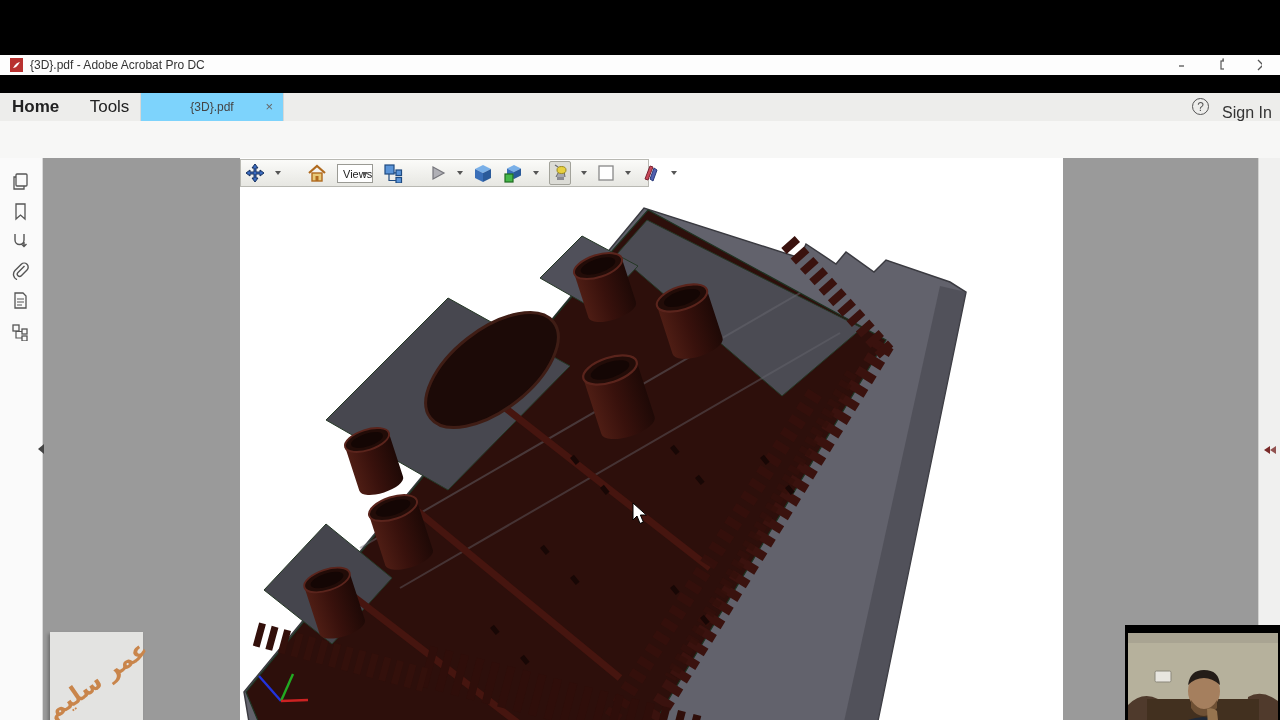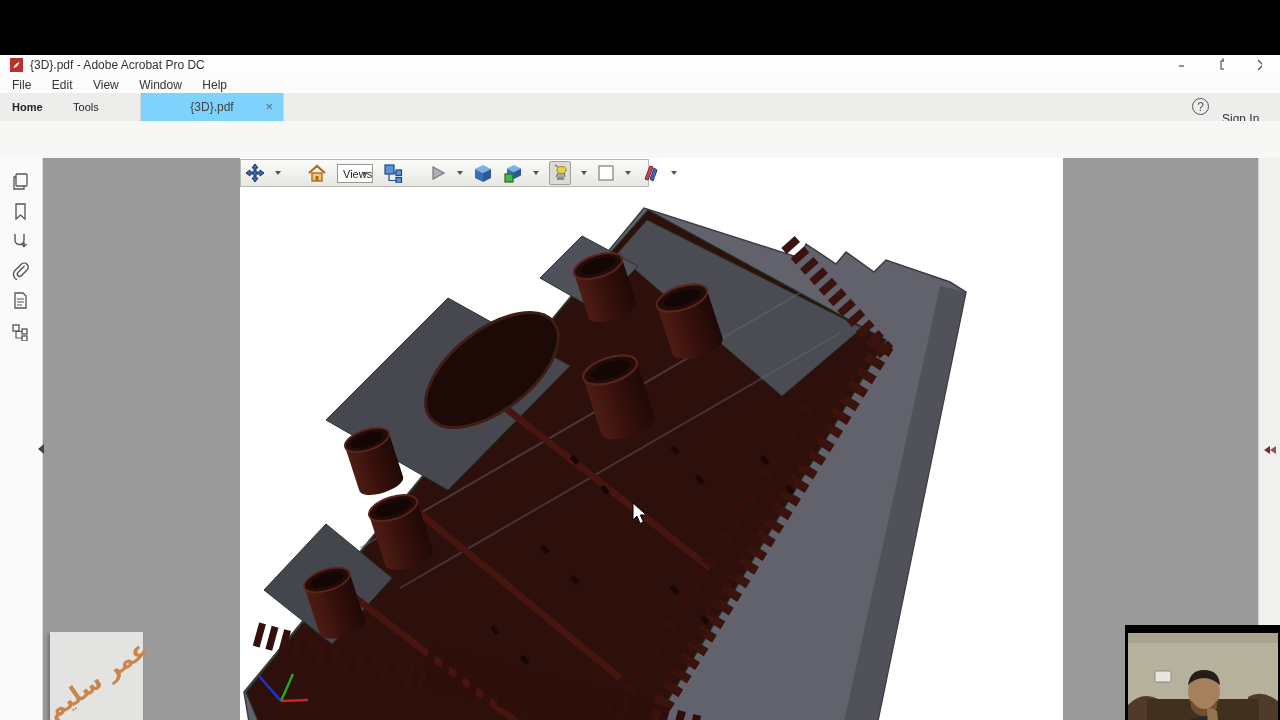--- a/index.html
+++ b/index.html
@@ -9,21 +9,21 @@
   
   #titlebar{left:0;top:15px;width:1280px;height:20px;background:#fdfdfd;}
   #menubar{left:0;top:35px;width:1280px;height:18px;background:#fcfcfc;border-bottom:1px solid #e4e4e4;}
   #tabbar{left:0;top:53px;width:1280px;height:28px;background:#ededeb;border-bottom:1px solid #d8d8d6;}
   #toolbar{left:0;top:81px;width:1280px;height:37px;background:#f7f7f6;border-bottom:1px solid #cfcfcd;}
   #mainarea{left:0;top:118px;width:1280px;height:582px;background:#9a9a9a;}
   #bottombar{left:0;top:700px;width:1280px;height:20px;background:#000;}
   #topbar{left:0;top:0;width:1280px;height:15px;background:#000;}
   .ttl{font-size:12px;line-height:20px;color:#333;}
   .menu-item{display:inline-block;font-size:12px;line-height:18px;margin-right:16px;cursor:default;}
-  .tab-lbl{font-size:11px;line-height:28px;color:#3b3b3b;margin-right:26px;display:inline-block;}
+  .tab-lbl{font-size:17px;line-height:28px;color:#3b3b3b;margin-right:26px;display:inline-block;}
   #doc-tab{left:140px;top:0;width:142px;height:28px;background:#7dd3fc;border-left:1px solid #d8d8d6;border-right:1px solid #d8d8d6;
            font-size:12px;color:#444;text-align:center;line-height:28px;}
   #doc-tab .x{position:absolute;right:10px;top:0;font-size:13px;color:#666;line-height:28px;}
   .winbtn{top:0;width:14px;height:20px;}
   
   .tico{top:90px;width:18px;height:18px;}
   .tsep{top:88px;width:1px;height:22px;background:#d2d2d0;}
   #pagebox{left:242px;top:89px;width:26px;height:20px;background:#fff;border:1px solid #b9b9b7;
            font-size:12px;text-align:center;}
   #pagetotal{left:276px;top:93px;font-size:12px;color:#444;}
@@ -74,42 +74,33 @@
     </svg>
     <svg class="abs winbtn" style="left:1210px;top:2px" width="30" height="16">
       <rect x="11" y="4" width="8" height="8" fill="none" stroke="#555" stroke-width="1.2"></rect>
       <path d="M13,4 L13,2 L21,2 L21,10 L19,10" fill="none" stroke="#555" stroke-width="1.2"></path>
     </svg>
     <svg class="abs winbtn" style="left:1248px;top:2px" width="30" height="16">
       <path d="M10,3 L20,13 M20,3 L10,13" stroke="#555" stroke-width="1.3"></path>
     </svg>
   </div>
 
-  <div class="abs" id="menubar">
-    <div style="padding-left:12px">
-      <span class="menu-item">File</span>
-      <span class="menu-item">Edit</span>
-      <span class="menu-item">View</span>
-      <span class="menu-item">Window</span>
-      <span class="menu-item">Help</span>
-    </div>
-  </div>
 
   <div class="abs" id="tabbar">
     <div style="padding-left:12px">
       <span class="tab-lbl" style="font-weight:bold;color:#222">Home</span>
       <span class="tab-lbl" style="font-weight:normal;color:#222">Tools</span>
     </div>
     <div class="abs" id="doc-tab">
       <span>{3D}.pdf</span>
       <span class="x">×</span>
     </div>
     <div class="abs" style="left:1192px;top:5px;width:17px;height:17px;border:1.4px solid #555;border-radius:50%;
          text-align:center;font-size:12px;line-height:17px;color:#555;box-sizing:border-box">?</div>
-    <div class="abs" style="left:1222px;top:12px;font-size:12px;line-height:28px;color:#333">Sign In</div>
+    <div class="abs" style="left:1222px;top:6px;font-size:16px;line-height:28px;color:#333">Sign In</div>
   </div>
 
   <div class="abs" id="toolbar">
     <svg class="abs tico" style="left:10px">
       <path d="M2,2 h11 l3,3 v11 h-14 z M5,2 v5 h7 v-5 M5,16 v-6 h8 v6" fill="none" stroke="#a8a8a8" stroke-width="1.3"></path>
     </svg>
     <svg class="abs tico" style="left:44px">
       <path d="M5,13 a4,4 0 1 1 1,-8 a5,5 0 0 1 9,2 a3,3 0 0 1 -1,6" fill="none" stroke="#5a5a5a" stroke-width="1.4"></path>
       <path d="M9,16 v-7 M6.5,11 L9,8.5 L11.5,11" fill="none" stroke="#5a5a5a" stroke-width="1.4"></path>
     </svg>

